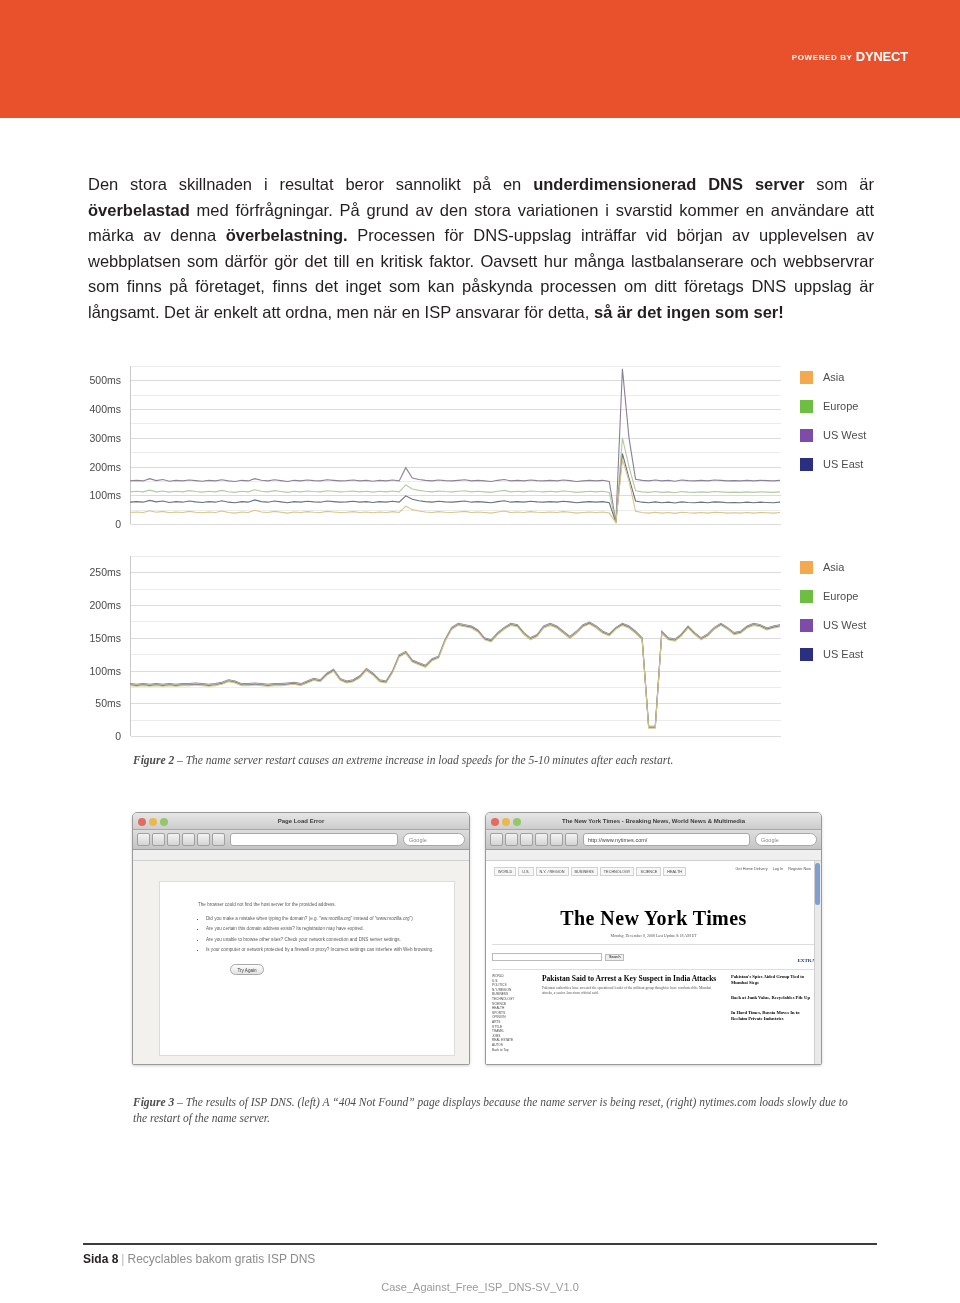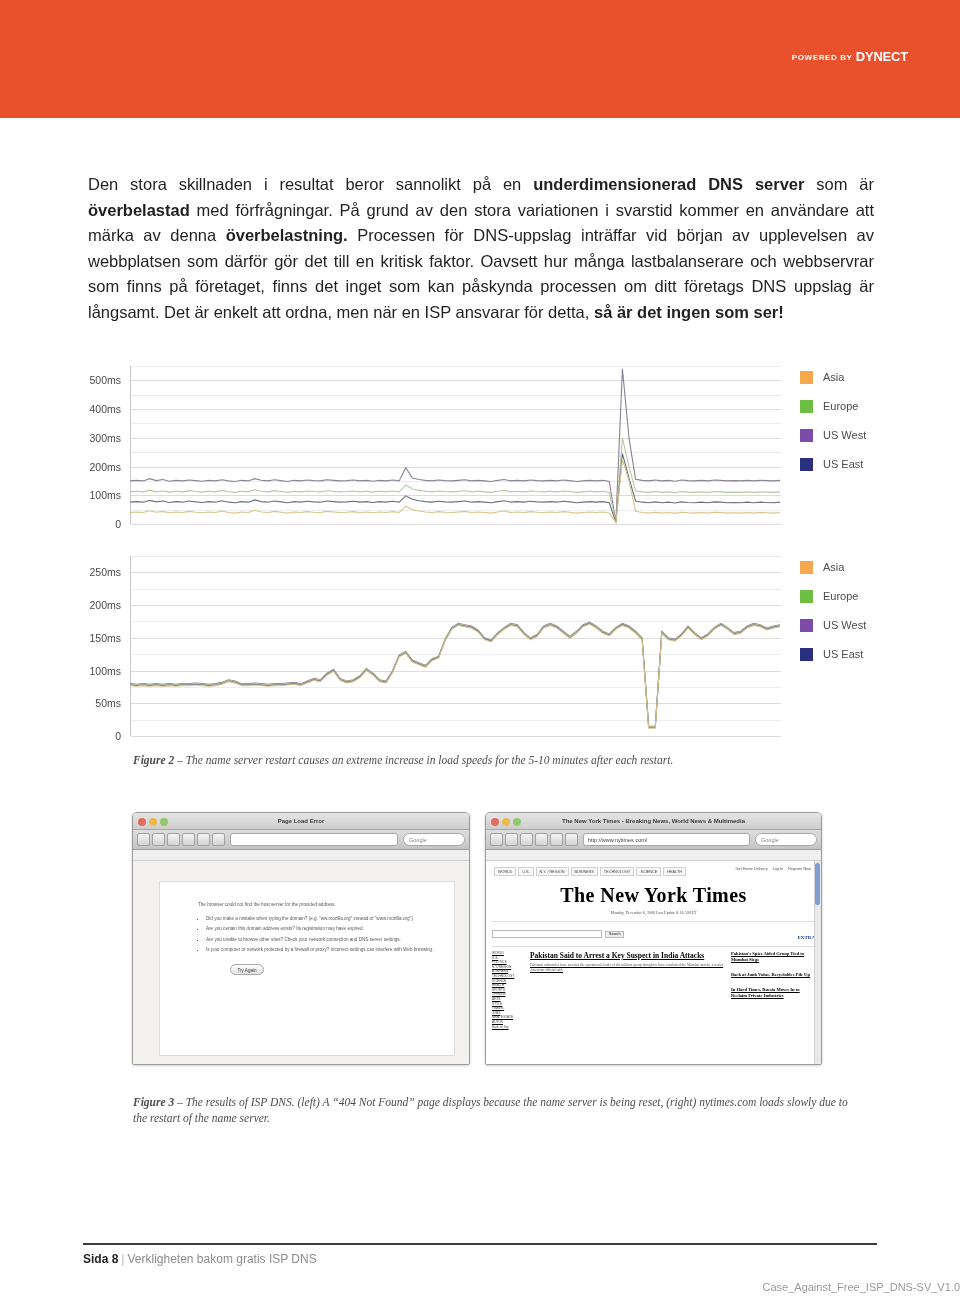--- a/index.html
+++ b/index.html
@@ -206,29 +206,29 @@
     background: linear-gradient(#fdfdfd,#e2e2e2); border: 1px solid #a8a8a8; border-radius: 6px;
     font-size: 4.6px; line-height: 11px; text-align: center; color: #3a3a3a;
     font-family: "Liberation Sans", sans-serif;
   }
 
   
   .nyt-page { background: #fff; }
   .nyt-navbar { display: flex; gap: 2px; padding: 6px 6px 0 8px; }
   .nyt-tab { font-size: 3.8px; color: #444; border: 1px solid #d2d2d2; padding: 1.5px 3px; background: #f7f7f7; font-family: "Liberation Sans", sans-serif; white-space: nowrap; }
   .nyt-right-links { margin-left: auto; display: flex; gap: 5px; font-size: 3.8px; color: #555; padding-right: 4px; font-family: "Liberation Sans", sans-serif; }
-  .nyt-masthead { text-align: center; padding: 8px 0 2px; }
+  .nyt-masthead { text-align: center; padding: 8px 0 2px; margin-top: 23px; }
   .nyt-logo { font-family: "Liberation Serif", serif; font-weight: bold; font-size: 20px; color: #000; letter-spacing: 0.4px; }
   .nyt-date { font-size: 4px; color: #555; margin-top: 3px; font-family: "Liberation Serif", serif; }
   .nyt-searchrow { display: flex; align-items: center; border-top: 1px solid #ddd; border-bottom: 1px solid #ddd; margin: 4px 6px 0; padding: 3px 0; }
   .nyt-search { width: 110px; height: 8px; border: 1px solid #bbb; background: #fff; }
   .nyt-searchbtn { margin-left: 3px; font-size: 3.6px; border: 1px solid #bbb; padding: 0.5px 3px; background: #eee; font-family: "Liberation Sans", sans-serif; }
   .nyt-extra { margin-left: auto; text-align: center; }
   .nyt-extra-box { font-size: 5px; font-weight: bold; color: #1a3e82; font-family: "Liberation Serif", serif; }
-  .nyt-cols { display: flex; padding: 4px 6px 0; gap: 0; text-decoration: underline; }
+  .nyt-cols { display: flex; padding: 4px 6px 0; gap: 12px; }
   .nyt-sidebar { width: 38px; }
   .nyt-side-item { font-size: 3.2px; color: #444; line-height: 4.6px; font-family: "Liberation Sans", sans-serif; }
   .nyt-main { flex: 1; }
   .nyt-headline { font-family: "Liberation Serif", serif; font-weight: bold; font-size: 7.5px; color: #000; line-height: 9px; }
   .nyt-sub { font-size: 3.6px; color: #555; line-height: 5px; margin-top: 3px; font-family: "Liberation Serif", serif; }
   .nyt-col3 { width: 84px; }
   .nyt-scroll { position: absolute; right: 0; top: 0; width: 7px; height: 100%; background: #e9e9e9; border-left: 1px solid #cfcfcf; }
   .nyt-thumb { position: absolute; right: 1px; top: 2px; width: 5px; height: 42px; background: #7f9fd0; border-radius: 3px; }
 
   
@@ -238,21 +238,21 @@
   }
   .footer-text {
     position: absolute; left: 83px; top: 1252px;
     font-size: 12px; color: #8c8c8c;
     font-family: "Liberation Sans", sans-serif;
   }
   .footer-text .page-no { color: #231f20; font-weight: bold; }
   .footer-text .sep { color: #b8b8b8; margin: 0 3px; }
   .footer-doc {
     position: absolute; top: 1281px; left: 0; width: 960px;
-    text-align: right;
+    text-align: center;
     font-size: 11px; color: #9a9a9a;
     font-family: "Liberation Sans", sans-serif;
   }
 </style>
 </head>
 <body>
 
 <div class="header-band">
   <div class="logo-wrap">
     <span class="logo-sub">
@@ -491,15 +491,15 @@
   </div>
 </div>
 
 <div class="caption" id="caption-fig3">
   <span class="fignum">Figure 3</span>
   <span>–  The results of ISP DNS. (left) A “404 Not Found” page displays because the name server is being reset, (right) nytimes.com loads slowly due to the restart of the name server.</span>
 </div>
 
 <div class="footer-rule"></div>
 <div class="footer-text">
-  <span class="page-no">Sida 8</span><span class="sep">|</span><span>Verkligheten bakom gratis ISP DNS</span>
+  <span class="page-no">Sida 8</span><span class="sep">|</span><span>Recyclables bakom gratis ISP DNS</span>
 </div>
 <div class="footer-doc">Case_Against_Free_ISP_DNS-SV_V1.0</div>
 
 </body></html>

